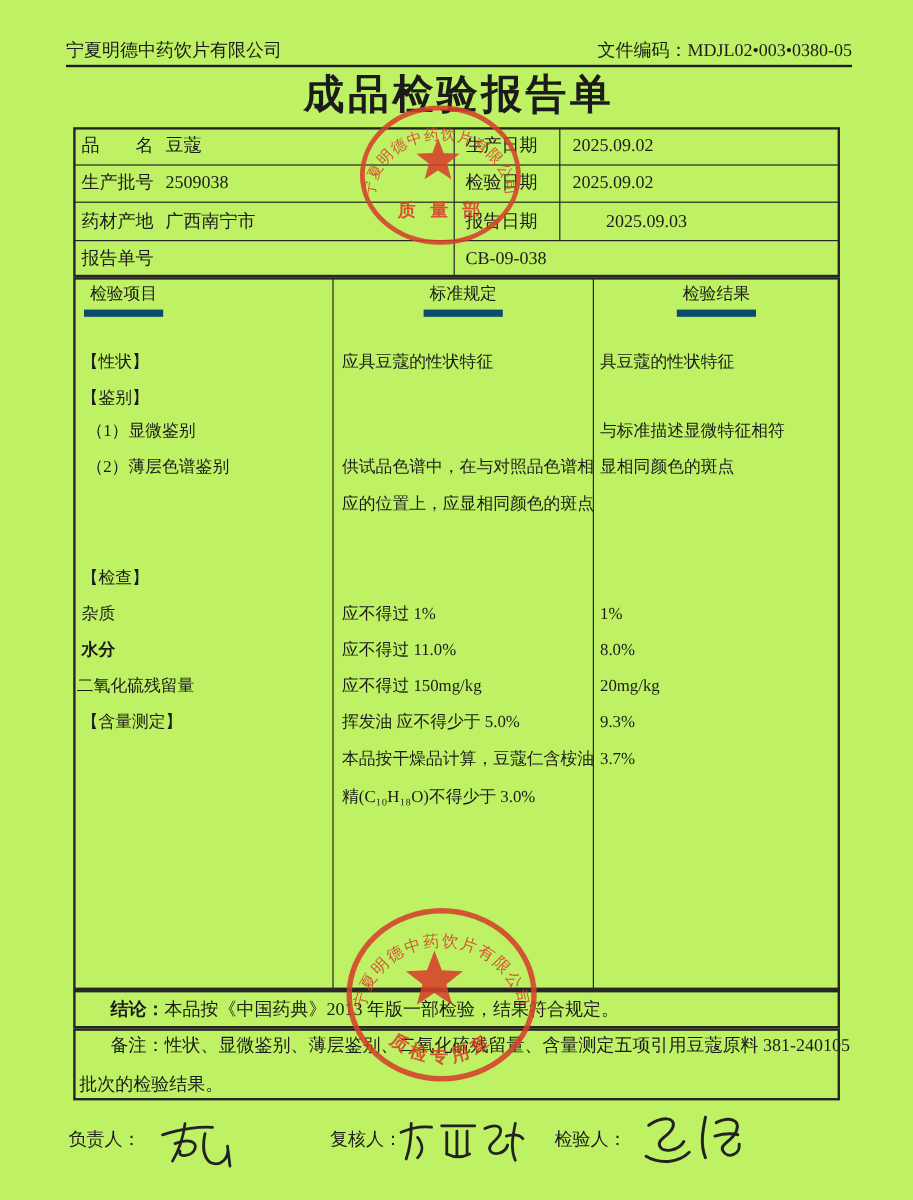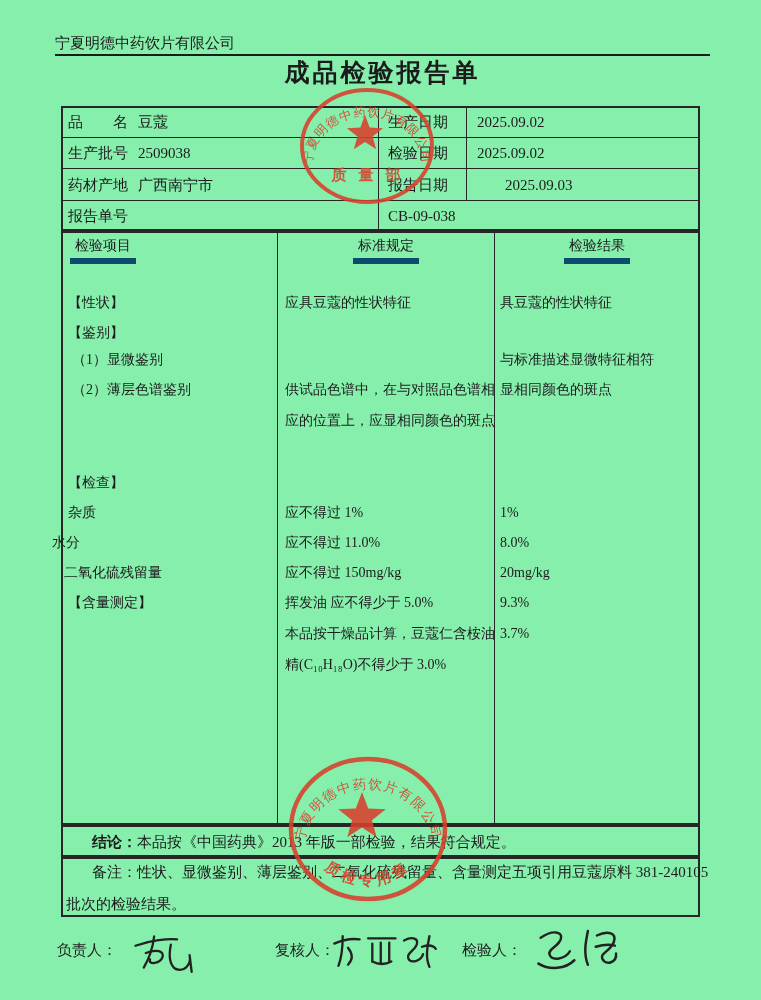--- a/index.html
+++ b/index.html
@@ -1,41 +1,44 @@
 <!DOCTYPE html>
 <html><head>
 <meta charset="utf-8">
 <style>
   html,body{margin:0;padding:0;background:#e8e8e8;}
   .page{
-    position:relative;width:761px;height:1000px;background:#86efac;margin:0 auto;
+    position:relative;width:761px;height:1000px;background:#bef264;margin:0 auto;
     font-family:"Liberation Serif","DejaVu Serif",serif;color:#1b1b1b;overflow:hidden;
   }
   .t{position:absolute;font-size:14px;line-height:20px;white-space:nowrap;}
   .t15{font-size:15px;}
   .hdr{border-bottom:6px solid #0c4a6e;padding:0 5px 2px 5px;}
   .center{transform:translateX(-50%);}
   .bold{font-weight:bold;}
   .box{position:absolute;border:2px solid #262626;box-sizing:border-box;}
   .vline{position:absolute;width:1px;background:#262626;}
   .hline{position:absolute;height:1px;background:#262626;}
   .head-rule{position:absolute;left:55px;top:54px;width:655px;height:2px;background:#1b1b1b;}
   .title{position:absolute;left:55px;top:56px;width:655px;text-align:center;
-    font-size:25px;font-weight:bold;letter-spacing:3px;}
+    font-size:34px;font-weight:bold;letter-spacing:3px;}
   .stamp{position:absolute;color:#d8402c;opacity:0.88;pointer-events:none;}
   .stamp text{font-family:"Liberation Sans","DejaVu Sans",sans-serif;}
   .sig{position:absolute;}
   .sig path{fill:none;stroke:#222;stroke-width:2.2;stroke-linecap:round;stroke-linejoin:round;}
 </style>
 </head>
 <body>
 
 <div class="page">
 
   <div class="t t15" style="left:55px;top:33px;">宁夏明德中药饮片有限公司</div>
+  <div class="t t15" style="left:710px;top:33px;transform:translateX(-100%);">
+    <span>文件编码：</span><span>MDJL02•003•0380-05</span>
+  </div>
   <div class="head-rule"></div>
   <div class="title">成品检验报告单</div>
 
   <div class="box" style="left:61px;top:106px;width:639px;height:125px;"></div>
   <div class="hline" style="left:62px;top:137px;width:637px;"></div>
   <div class="hline" style="left:62px;top:168px;width:637px;"></div>
   <div class="hline" style="left:62px;top:200px;width:637px;"></div>
   <div class="vline" style="left:378px;top:107px;height:123px;"></div>
   <div class="vline" style="left:466px;top:107px;height:93px;"></div>
 
@@ -64,21 +67,21 @@
   <div class="t hdr" style="left:70px;top:236px;">检验项目</div>
   <div class="t hdr center" style="left:386px;top:236px;">标准规定</div>
   <div class="t hdr center" style="left:597px;top:236px;">检验结果</div>
 
   <div class="t" style="left:68px;top:293px;">【性状】</div>
   <div class="t" style="left:68px;top:323px;">【鉴别】</div>
   <div class="t" style="left:72px;top:350px;">（1）显微鉴别</div>
   <div class="t" style="left:72px;top:380px;">（2）薄层色谱鉴别</div>
   <div class="t" style="left:68px;top:473px;font-family:Liberation Serif, serif;">【检查】</div>
   <div class="t" style="left:68px;top:503px;">杂质</div>
-  <div class="t" style="left:52px;top:533px;">水分</div>
+  <div class="t" style="left:68px;top:533px;font-weight:bold;">水分</div>
   <div class="t" style="left:64px;top:563px;">二氧化硫残留量</div>
   <div class="t" style="left:68px;top:593px;">【含量测定】</div>
 
   <div class="t" style="left:285px;top:293px;">应具豆蔻的性状特征</div>
   <div class="t" style="left:285px;top:380px;">供试品色谱中，在与对照品色谱相</div>
   <div class="t" style="left:285px;top:411px;">应的位置上，应显相同颜色的斑点</div>
   <div class="t" style="left:285px;top:503px;">应不得过 1%</div>
   <div class="t" style="left:285px;top:533px;">应不得过 11.0%</div>
   <div class="t" style="left:285px;top:563px;">应不得过 150mg/kg</div>
   <div class="t" style="left:285px;top:593px;">挥发油 应不得少于 5.0%</div>

